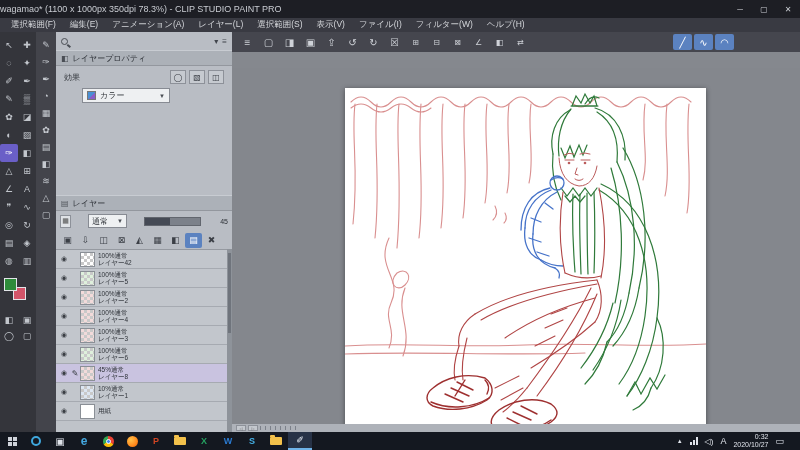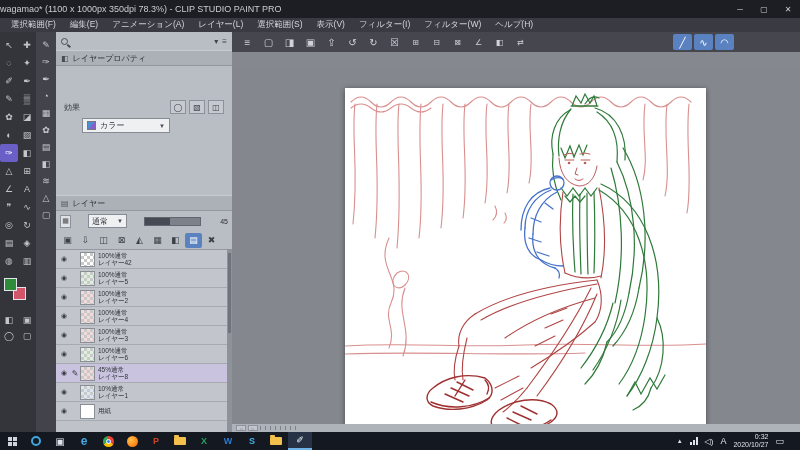--- a/index.html
+++ b/index.html
@@ -39,21 +39,21 @@
   .panelcol { position:absolute; left:56px; top:32px; width:176px; height:400px; background:#b9bdc4; }
   .panel-mini { height:18px; display:flex; align-items:center; padding:0 5px; color:#41454c; gap:4px; }
   .mini-mag { width:7px; height:7px; border:1.5px solid #4a4e55; border-radius:50%; position:relative; }
   .mini-mag::after { content:""; position:absolute; left:5px; top:6px; width:4px; height:1.5px; background:#4a4e55; transform:rotate(40deg); }
   .panel-mini .sp { flex:1; }
   .panel-mini .pm { font-size:8px; }
   .panel-header { height:16px; background:#acb1b8; border-top:1px solid #c8ccd2; border-bottom:1px solid #93979e;
                   display:flex; align-items:center; gap:4px; padding:0 5px; font-size:8px; color:#2d3137; }
   .ph-icon { font-size:8px; color:#4a4e55; }
 
-  .effect-row { display:flex; align-items:center; height:22px; padding:0 8px; font-size:8px; color:#33373d;margin-top:30px; }
+  .effect-row { display:flex; align-items:center; height:22px; padding:0 8px; font-size:8px; color:#33373d; }
   .effect-row .sp { flex:1; }
   .fx-btn { width:16px; height:14px; margin-left:3px; background:#c6cad0; border:1px solid #8d9199;
             display:flex; align-items:center; justify-content:center; font-size:8px; color:#3a3e45; }
   .expr-label { padding:2px 8px 1px; font-size:8px; color:#33373d; }
   .expr-combo { margin-left:26px; width:88px; height:15px; background:#eef0f2; border:1px solid #878b93;
                 display:flex; align-items:center; gap:4px; padding:0 4px; font-size:8px; color:#2c3036; }
   .expr-chip { width:9px; height:9px; background:linear-gradient(135deg,#4a8fd4 50%,#8a5fc7 50%); border:1px solid #777; }
   .expr-combo .sp { flex:1; }
   .combo-arrow { font-size:6px; color:#4a4e55; }
 
@@ -166,21 +166,21 @@
     </div>
   </div>
 
   <div class="menubar">
     <span>選択範囲(F)</span>
     <span>編集(E)</span>
     <span>アニメーション(A)</span>
     <span>レイヤー(L)</span>
     <span>選択範囲(S)</span>
     <span>表示(V)</span>
-    <span>フィルター(I)</span>
+    <span>ファイル(I)</span>
     <span>フィルター(W)</span>
     <span>ヘルプ(H)</span>
   </div>
 
   <div class="toolcol">
     <div class="tools-grid">
       <span class="tool">↖</span>
       <span class="tool">✚</span>
       <span class="tool">◌</span>
       <span class="tool">✦</span>

